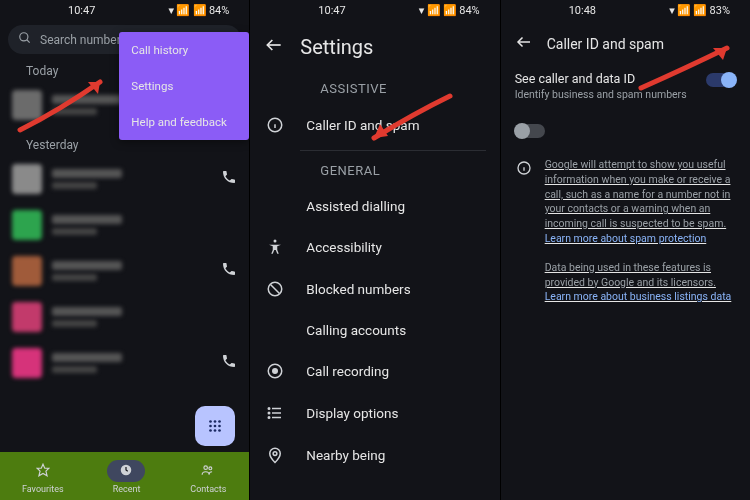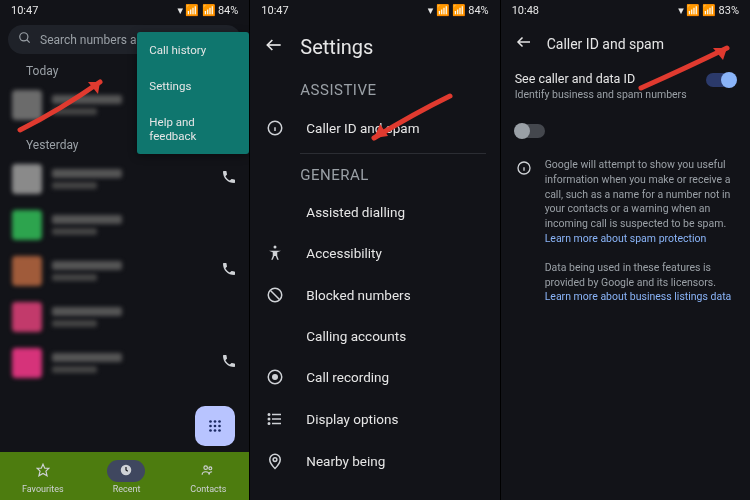--- a/index.html
+++ b/index.html
@@ -2,62 +2,62 @@
 <html><head>
 <meta charset="utf-8">
 <style>
   * { margin: 0; padding: 0; box-sizing: border-box; font-family: -apple-system, BlinkMacSystemFont, "Segoe UI", Roboto, sans-serif; }
   body { background: #0d1117; color: #e6e6e6; width: 750px; height: 500px; overflow: hidden; }
   .row { display: flex; width: 750px; height: 500px; }
   .panel { flex: 1; position: relative; background: #121318; overflow: hidden; }
   .panel + .panel { border-left: 1px solid #000; }
 
   
-  .statusbar { display: flex; justify-content: space-between; align-items: center; font-size: 11px; padding: 4px 11px 2px; color: #e6e6e6; }
+  .statusbar { display: flex; justify-content: space-between; align-items: center; font-size: 11px; padding: 4px 20px 2px; color: #e6e6e6; margin-left: 48px; }
   .statusbar .right { display: flex; align-items: center; gap: 2px; }
 
   
   .search-pill { background: #1f2229; border-radius: 18px; display: flex; align-items: center; gap: 8px; padding: 6px 10px; margin: 6px 8px; color: #9aa0a6; font-size: 12px; position: relative; z-index: 1; }
-  .dropdown { position: absolute; top: 32px; right: 0; background: #0f766e; width: 112px; border-radius: 3px; box-shadow: 0 2px 8px rgba(0,0,0,.4); z-index: 5; }
+  .dropdown { position: absolute; top: 32px; right: 0; background: #8b5cf6; width: 130px; border-radius: 3px; box-shadow: 0 2px 8px rgba(0,0,0,.4); z-index: 5; }
   .dropdown-item { padding: 11px 12px; font-size: 11.5px; color: #e6e6e6; }
   .section-label { font-size: 12px; color: #9aa0a6; padding: 4px 26px; margin-top: 6px; }
   .contact-row { display: flex; align-items: center; gap: 10px; padding: 8px 12px; position: relative; }
   .avatar { width: 30px; height: 30px; border-radius: 50%; flex-shrink: 0; }
   .avatar.blur { filter: blur(2px); border-radius: 4px; }
   .contact-text { flex: 1; }
   .contact-name-blur { width: 70px; height: 9px; background: #555; border-radius: 2px; filter: blur(2px); margin-bottom: 4px; }
   .contact-sub-blur { width: 45px; height: 7px; background: #444; border-radius: 2px; filter: blur(2px); }
   .call-icon { color: #cfd2d6; }
   .bottomnav { position: absolute; bottom: 0; left: 0; right: 0; display: flex; justify-content: space-around; align-items: center; padding: 8px 0 6px; background: #4d7c0f; }
   .navitem { display: flex; flex-direction: column; align-items: center; gap: 2px; font-size: 9px; color: #cfd2d6; }
   .navitem .chip { padding: 3px 12px; border-radius: 12px; }
   .navitem.active .chip { background: #3f475f; }
   .fab { position: absolute; right: 14px; bottom: 54px; width: 40px; height: 40px; background: #b8c4ff; border-radius: 10px; display: flex; align-items: center; justify-content: center; color: #1b2a63; }
 
   
   .appbar { display: flex; align-items: center; gap: 16px; padding: 16px 14px 10px; }
   .appbar-title { font-size: 20px; font-weight: 400; }
-  .section-head { font-size: 15px; color: #9aa0a6; letter-spacing: .5px; padding: 12px 14px 8px 50px; }
+  .section-head { font-size: 13px; color: #9aa0a6; letter-spacing: .5px; padding: 12px 14px 8px 50px; margin-left: 20px; }
   .setting-row { display: flex; align-items: center; gap: 20px; padding: 12px 14px; }
   .setting-row .ico { width: 22px; display: flex; justify-content: center; color: #cfd2d6; }
   .setting-label { font-size: 13.5px; color: #e6e6e6; }
   .divider { height: 1px; background: #2b2d33; margin: 4px 14px 0 50px; }
 
   
   .appbar3 { display: flex; align-items: center; gap: 14px; padding: 14px 14px 6px; }
   .appbar3-title { font-size: 14px; }
   .toggle-row { display: flex; align-items: flex-start; gap: 10px; padding: 10px 14px; }
   .toggle-text { flex: 1; }
   .toggle-title { font-size: 12.5px; color: #e6e6e6; margin-bottom: 2px; }
   .toggle-sub { font-size: 10.5px; color: #9aa0a6; line-height: 1.35; }
   .switch { position: relative; width: 30px; height: 14px; border-radius: 8px; flex-shrink: 0; margin-top: 2px; }
   .switch .knob { position: absolute; width: 16px; height: 16px; border-radius: 50%; top: -1px; }
   .switch.on { background: #2b3a6b; } .switch.on .knob { right: -1px; background: #8ab4f8; }
   .switch.off { background: #44474d; } .switch.off .knob { left: -1px; background: #9aa0a6; }
-  .info-row { display: flex; align-items: flex-start; gap: 12px; padding: 10px 14px; }
+  .info-row { display: flex; align-items: flex-start; gap: 12px; padding: 10px 14px; text-decoration: underline; }
   .info-row .ico { width: 18px; display: flex; justify-content: center; color: #cfd2d6; margin-top: 2px; }
   .info-text { flex: 1; font-size: 10.5px; color: #9aa0a6; line-height: 1.4; }
   .link { color: #8ab4f8; }
 
   
   .arrow { position: absolute; pointer-events: none; z-index: 20; }
   .arrow svg { overflow: visible; }
   .arrow-path { stroke: #e03a2f; stroke-width: 5; fill: none; stroke-linecap: round; }
   .arrow-head { fill: #e03a2f; }
 </style>

